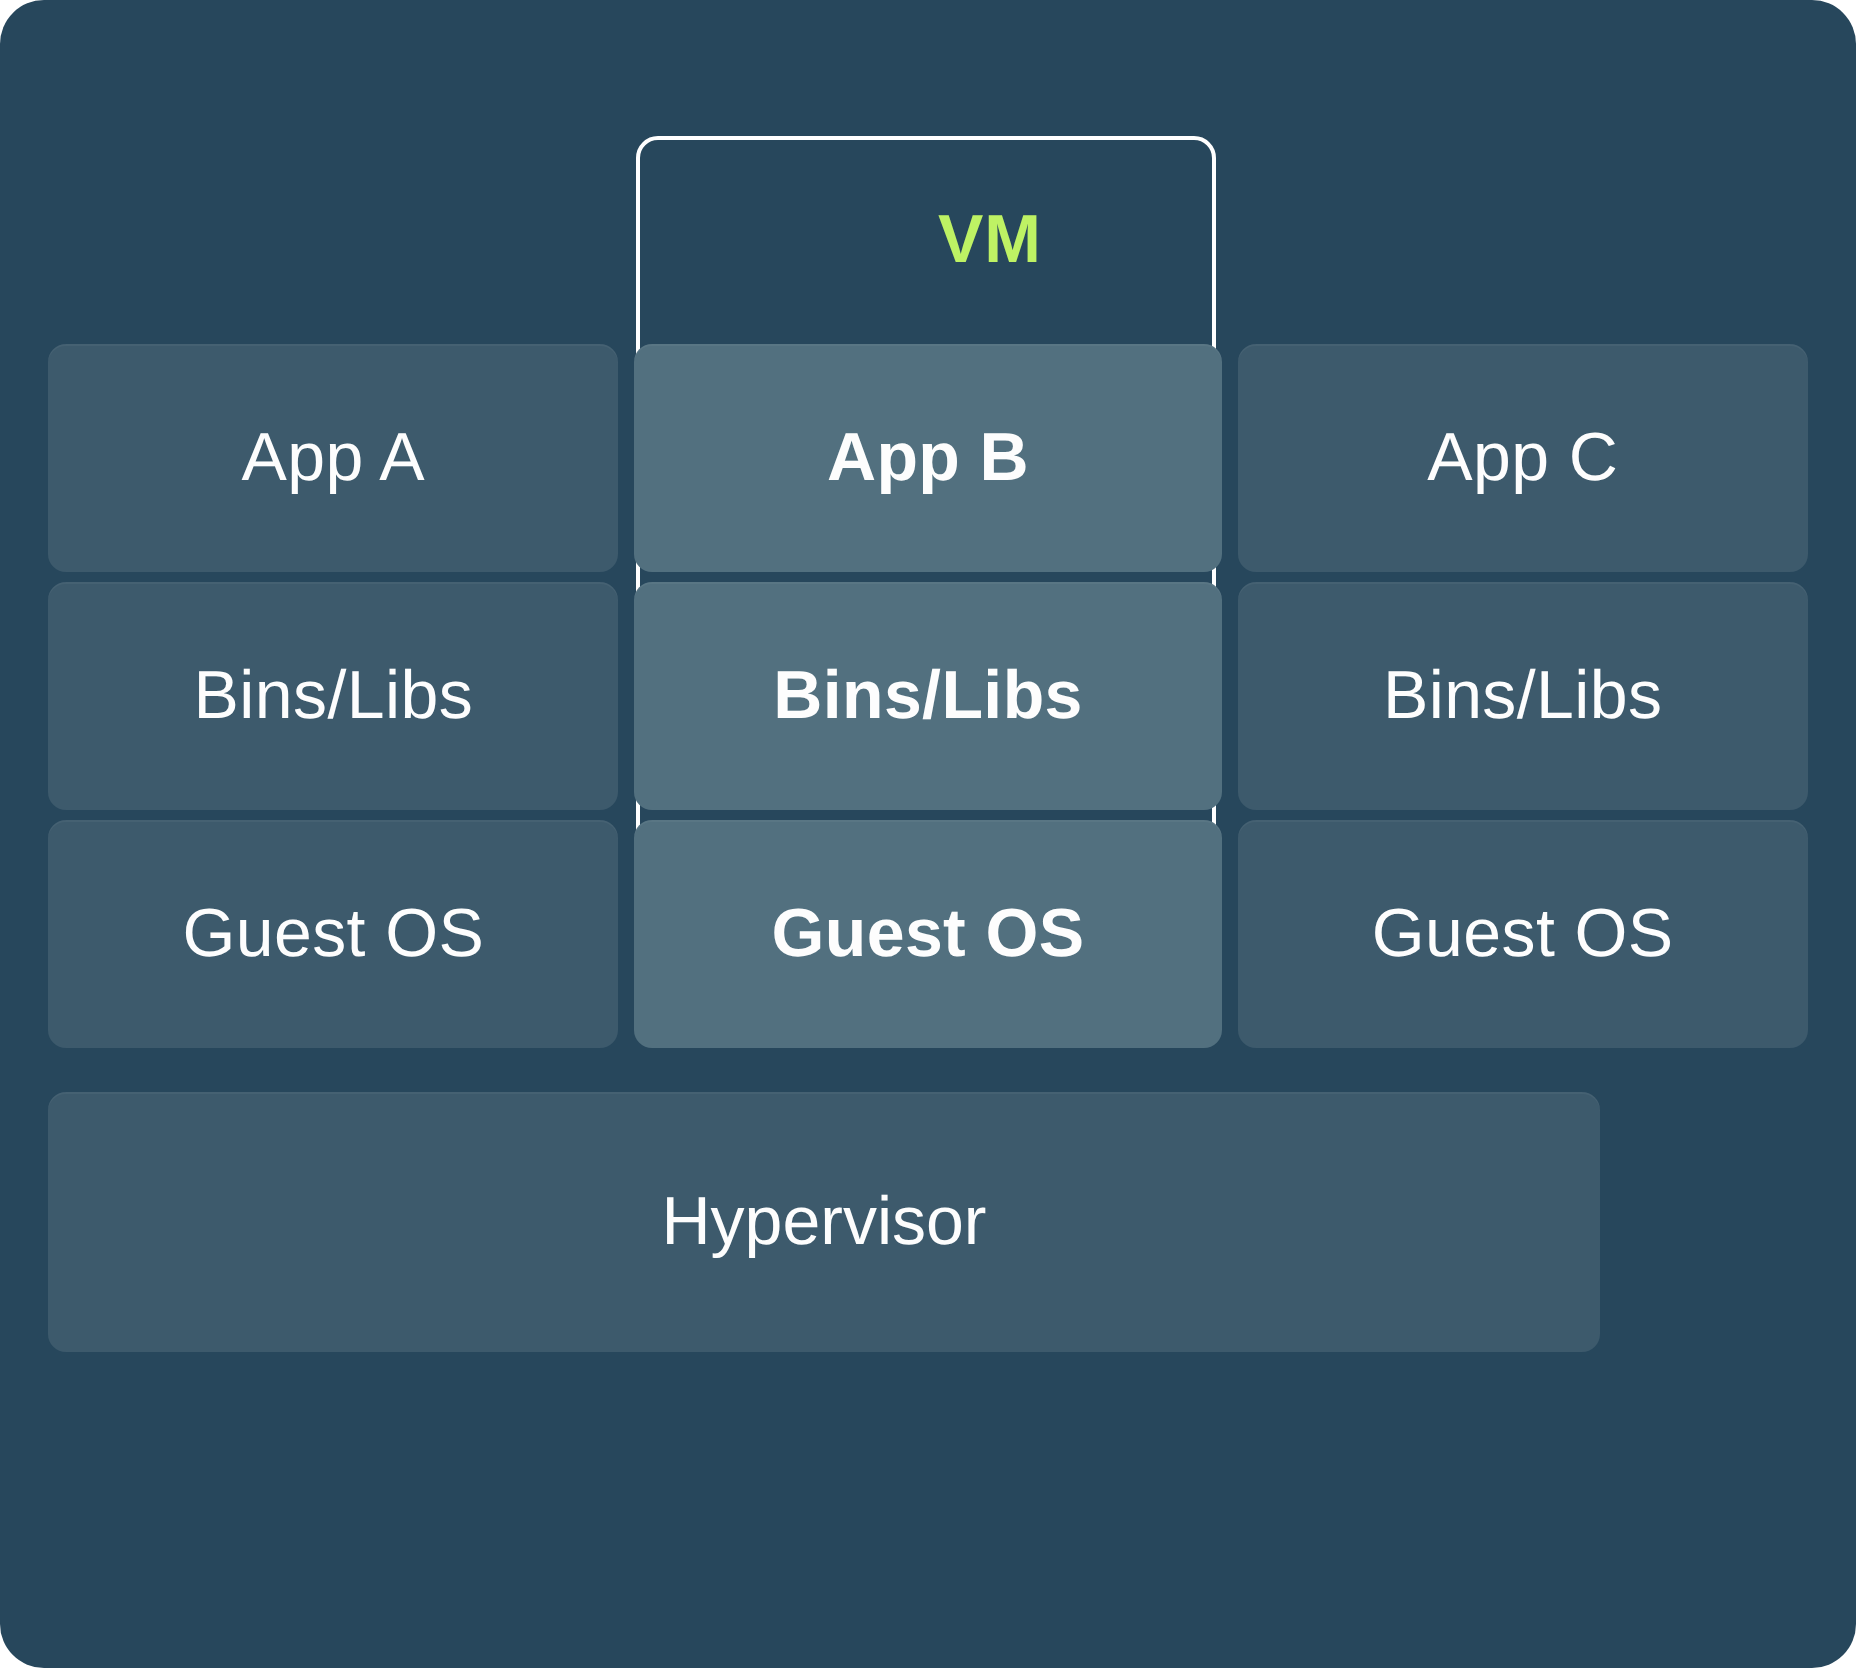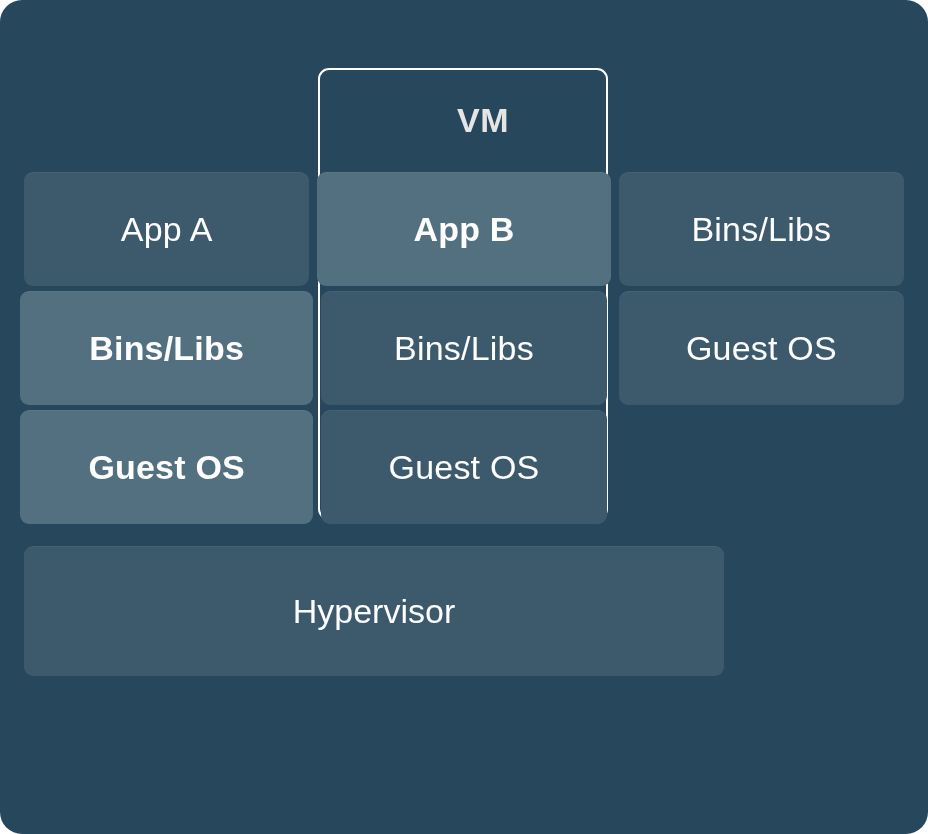--- a/index.html
+++ b/index.html
@@ -74,39 +74,39 @@
     width: 290px;
     height: 452px;   
     box-sizing: border-box;
     border: 2px solid #ffffff;
     border-radius: 11px;
     pointer-events: none;
   }
 
   .vm-label {
     position: absolute;
-    left: 324px;
+    left: 336px;
     top: 68px;
     width: 318px;
     height: 104px;
     display: flex;
     align-items: center;
     justify-content: center;
-    color: #e5e5e5;
+    color: #bef264;
     font-size: 34px;
     font-weight: 700;
     letter-spacing: 0.5px;
     line-height: 1;
   }
 
   
   .bar {
     position: absolute;
     left: 24px;
-    width: 700px;
+    width: 776px;
     box-sizing: border-box;
     display: flex;
     align-items: center;
     justify-content: center;
     border-radius: 9px;
     background: #3d5a6c;
     color: #fdfdfd;
     font-size: 34px;
     font-weight: 400;
     line-height: 1;
@@ -126,20 +126,21 @@
 
 <div class="diagram">
 
   <div class="vm-frame"></div>
   <div class="vm-label">VM</div>
 
   <div class="stack">
 
     <div class="cell">App A</div>
     <div class="cell is-highlight col-mid">App B</div>
+    <div class="cell">App C</div>
 
     <div class="cell">Bins/Libs</div>
     <div class="cell is-highlight col-mid">Bins/Libs</div>
     <div class="cell">Bins/Libs</div>
 
     <div class="cell">Guest OS</div>
     <div class="cell is-highlight col-mid">Guest OS</div>
     <div class="cell">Guest OS</div>
   </div>
 

